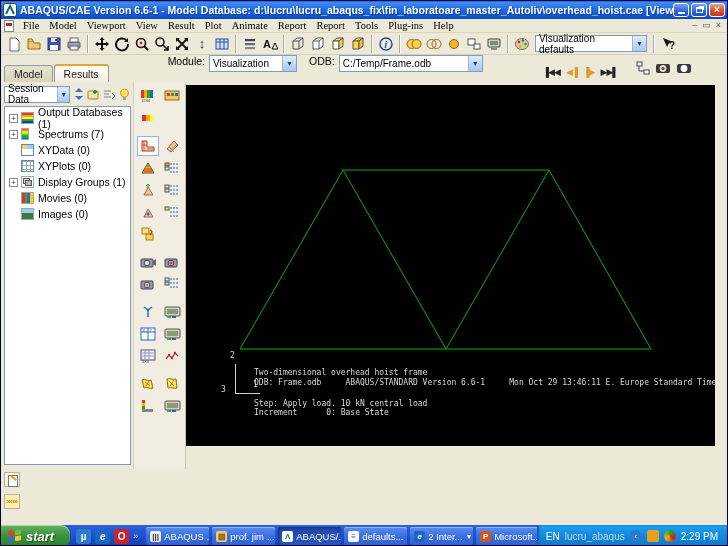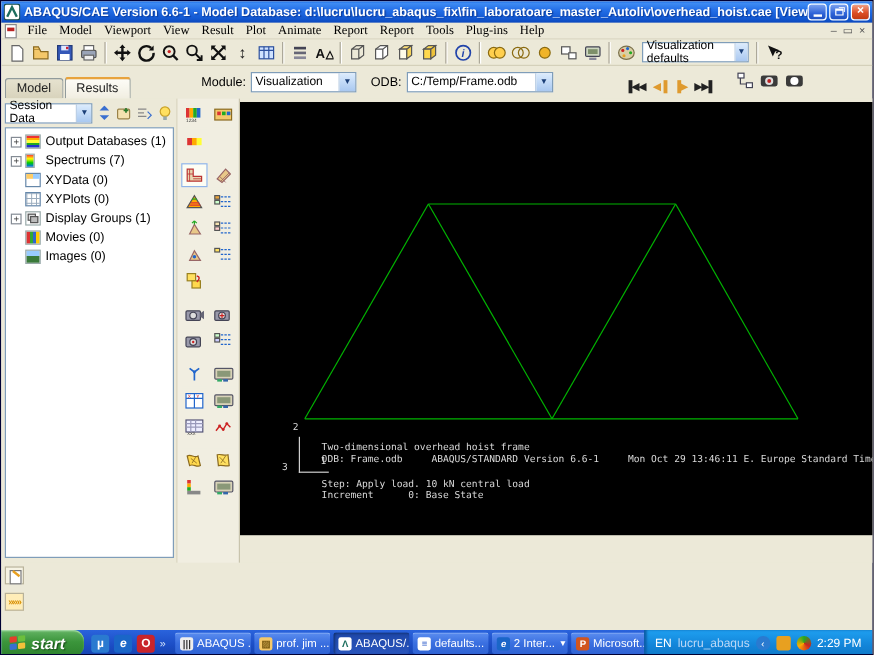--- a/index.html
+++ b/index.html
@@ -34,31 +34,31 @@
   .combo-arrow{width:14px;height:100%;margin-left:auto;background:linear-gradient(180deg,#dcecfd,#a9c8f0);border-left:1px solid #9db9d9;
     display:flex;align-items:center;justify-content:center;color:#1b3f77;font-size:7px;border-radius:0 1px 1px 0;}
   .glyph{font-size:13px;line-height:13px;color:#222;}
 
   
   .contextbar{height:27px;display:flex;align-items:flex-end;background:#ece9d8;padding:0;position:relative;}
   .tabs{display:flex;align-items:flex-end;margin-left:3px;}
   .tab{font-size:10.5px;padding:2px 9px 2px;border:1px solid #919b9c;border-bottom:none;border-radius:3px 3px 0 0;
     background:linear-gradient(180deg,#e6e2cf,#d8d3bc);margin-right:1px;color:#222;}
   .tab.active{background:linear-gradient(180deg,#fdfcf7,#f1eee1);border-top:2px solid #e8a33d;padding-top:2px;position:relative;z-index:2;}
-  .ctx-fields{display:flex;align-items:center;height:100%;margin-left:58px;gap:4px;}
+  .ctx-fields{display:flex;height:100%;margin-left:58px;gap:4px;}
   .ctx-label{font-size:10.5px;}
   .ctx-combo{height:17px;min-width:82px;background:#fff;border:1px solid #7f9db9;display:flex;align-items:center;font-size:10px;padding-left:3px;}
   .playback{display:flex;align-items:center;gap:6px;margin-left:60px;}
   .pb{font-size:9px;color:#222;letter-spacing:-1px;}
   .pb.mid{color:#df9a2e;}
   .ctx-right{display:flex;align-items:center;gap:5px;margin-left:18px;}
 
   
   .main{display:flex;height:387px;background:#ece9d8;}
-  .left-panel{width:147px;flex:none;display:flex;flex-direction:column;padding:2px 2px 4px 3px;border-right:1px solid #d6d2bc;}
+  .left-panel{width:133px;flex:none;display:flex;flex-direction:column;padding:2px 2px 4px 3px;border-right:1px solid #d6d2bc;}
   .session-row{display:flex;align-items:center;height:20px;gap:2px;margin-bottom:2px;}
   .session-combo{width:74px;height:17px;background:#fff;border:1px solid #7f9db9;display:flex;align-items:center;font-size:10px;padding-left:3px;}
   .mini-btn{width:15px;height:15px;display:flex;align-items:center;justify-content:center;}
   .tree-box{flex:1;background:#fff;border:1px solid #7f9db9;overflow:hidden;padding:3px 0 0 4px;}
   .titem{display:flex;align-items:center;height:16px;font-size:10.5px;color:#000;}
   .texp{width:9px;height:9px;border:1px solid #848b94;background:#fff;font-size:8px;line-height:7px;text-align:center;color:#333;margin-right:3px;flex:none;}
   .texp.none{visibility:hidden;}
   .tico{width:13px;height:12px;margin-right:4px;flex:none;border:1px solid #9aa;position:relative;}
   .i-odb{background:linear-gradient(180deg,#e33 20%,#fa0 20% 40%,#ff3 40% 60%,#2a2 60% 80%,#23c 80%);}
   .i-spec{background:linear-gradient(180deg,#f33,#ff0,#0c0,#06f);width:8px;margin-right:9px;}
@@ -313,21 +313,21 @@
     <span class="tsep"></span>
     <span class="tbtn">
         <svg width="16" height="16" viewBox="0 0 16 16">
           <ellipse cx="8" cy="8" rx="6.5" ry="5.5" fill="#d9cfa4" stroke="#7a6f4a"></ellipse>
           <circle cx="5" cy="6" r="1.3" fill="#c22"></circle>
           <circle cx="9" cy="4.5" r="1.3" fill="#26c"></circle>
           <circle cx="11.5" cy="8" r="1.3" fill="#2a2"></circle>
           <circle cx="6" cy="10.5" r="1.3" fill="#e8a020"></circle>
         </svg>
       </span>
-    <span class="tcombo" style="width:89px;">
+    <span class="tcombo" style="width:112px;">
       <span>Visualization defaults</span>
       <span class="combo-arrow">▼</span>
     </span>
     <span class="tsep"></span>
     <span class="tbtn">
         <svg width="16" height="16" viewBox="0 0 16 16">
           <path d="M3 2l4 9 2-4 4-1z" fill="#111"></path>
           <text x="9" y="13" font-size="10" font-weight="bold" fill="#111">?</text>
         </svg>
       </span>
@@ -338,21 +338,21 @@
       <span class="tab">Model</span>
       <span class="tab active">Results</span>
     </span>
     <span class="ctx-fields">
       <span class="ctx-label">Module:</span>
       <span class="ctx-combo" style="width:88px;">
         <span>Visualization</span>
         <span class="combo-arrow">▼</span>
       </span>
       <span class="ctx-label" style="margin-left:8px;">ODB:</span>
-      <span class="ctx-combo" style="width:122px;">
+      <span class="ctx-combo" style="width:144px;">
         <span>C:/Temp/Frame.odb</span>
         <span class="combo-arrow">▼</span>
       </span>
     </span>
     <span class="playback" style="margin-bottom:5px;">
       <span class="pb">▐◀◀</span>
       <span class="pb mid">◀▐</span>
       <span class="pb mid">▐▶</span>
       <span class="pb">▶▶▌</span>
     </span>

